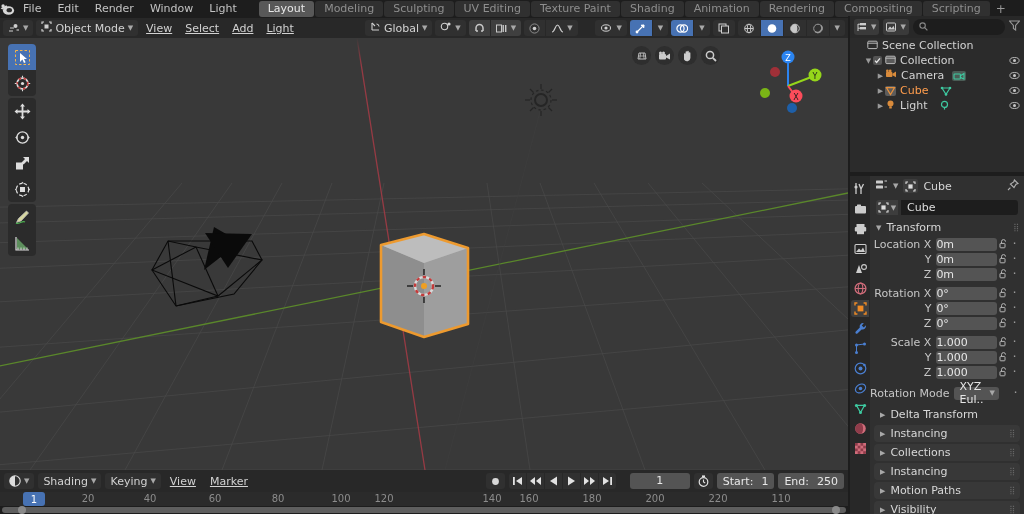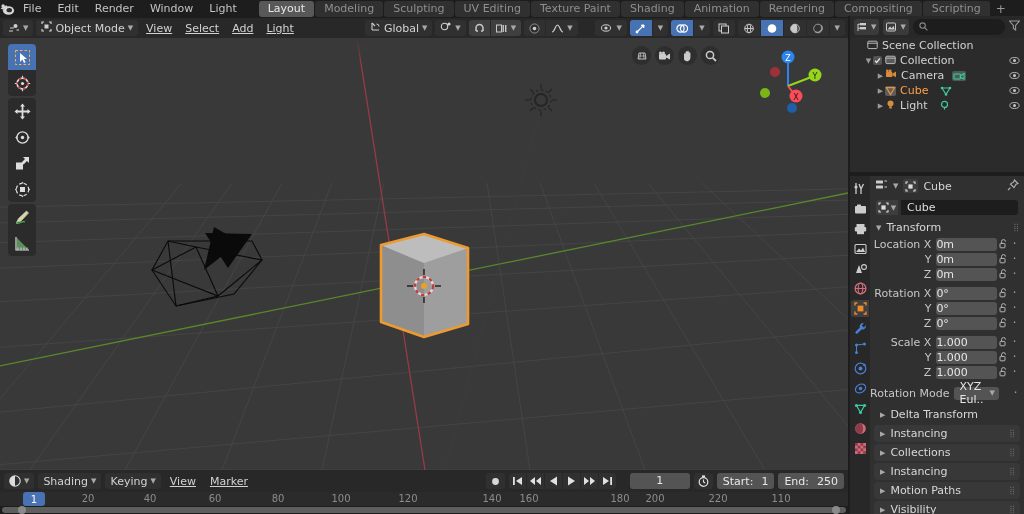--- a/index.html
+++ b/index.html
@@ -1130,24 +1130,24 @@
         <span>250</span>
       </div>
     </div>
 
     <div class="tl-scrub">
       <span class="tick" style="left:88px">20</span>
       <span class="tick" style="left:150px">40</span>
       <span class="tick" style="left:215px">60</span>
       <span class="tick" style="left:278px">80</span>
       <span class="tick" style="left:341px">100</span>
-      <span class="tick" style="left:408px">120</span>
+      <span class="tick" style="left:384px">120</span>
       <span class="tick" style="left:492px">140</span>
       <span class="tick" style="left:529px">160</span>
-      <span class="tick" style="left:620px">180</span>
+      <span class="tick" style="left:592px">180</span>
       <span class="tick" style="left:655px">200</span>
       <span class="tick" style="left:718px">220</span>
       <span class="tick" style="left:781px">110</span>
       <span class="playhead" style="left:34px">1</span>
     </div>
 
     <div class="tl-body"></div>
     <div class="tl-scrollbar">
       <span class="knob" style="left:16px"></span>
       <span class="knob" style="right:6px"></span>

